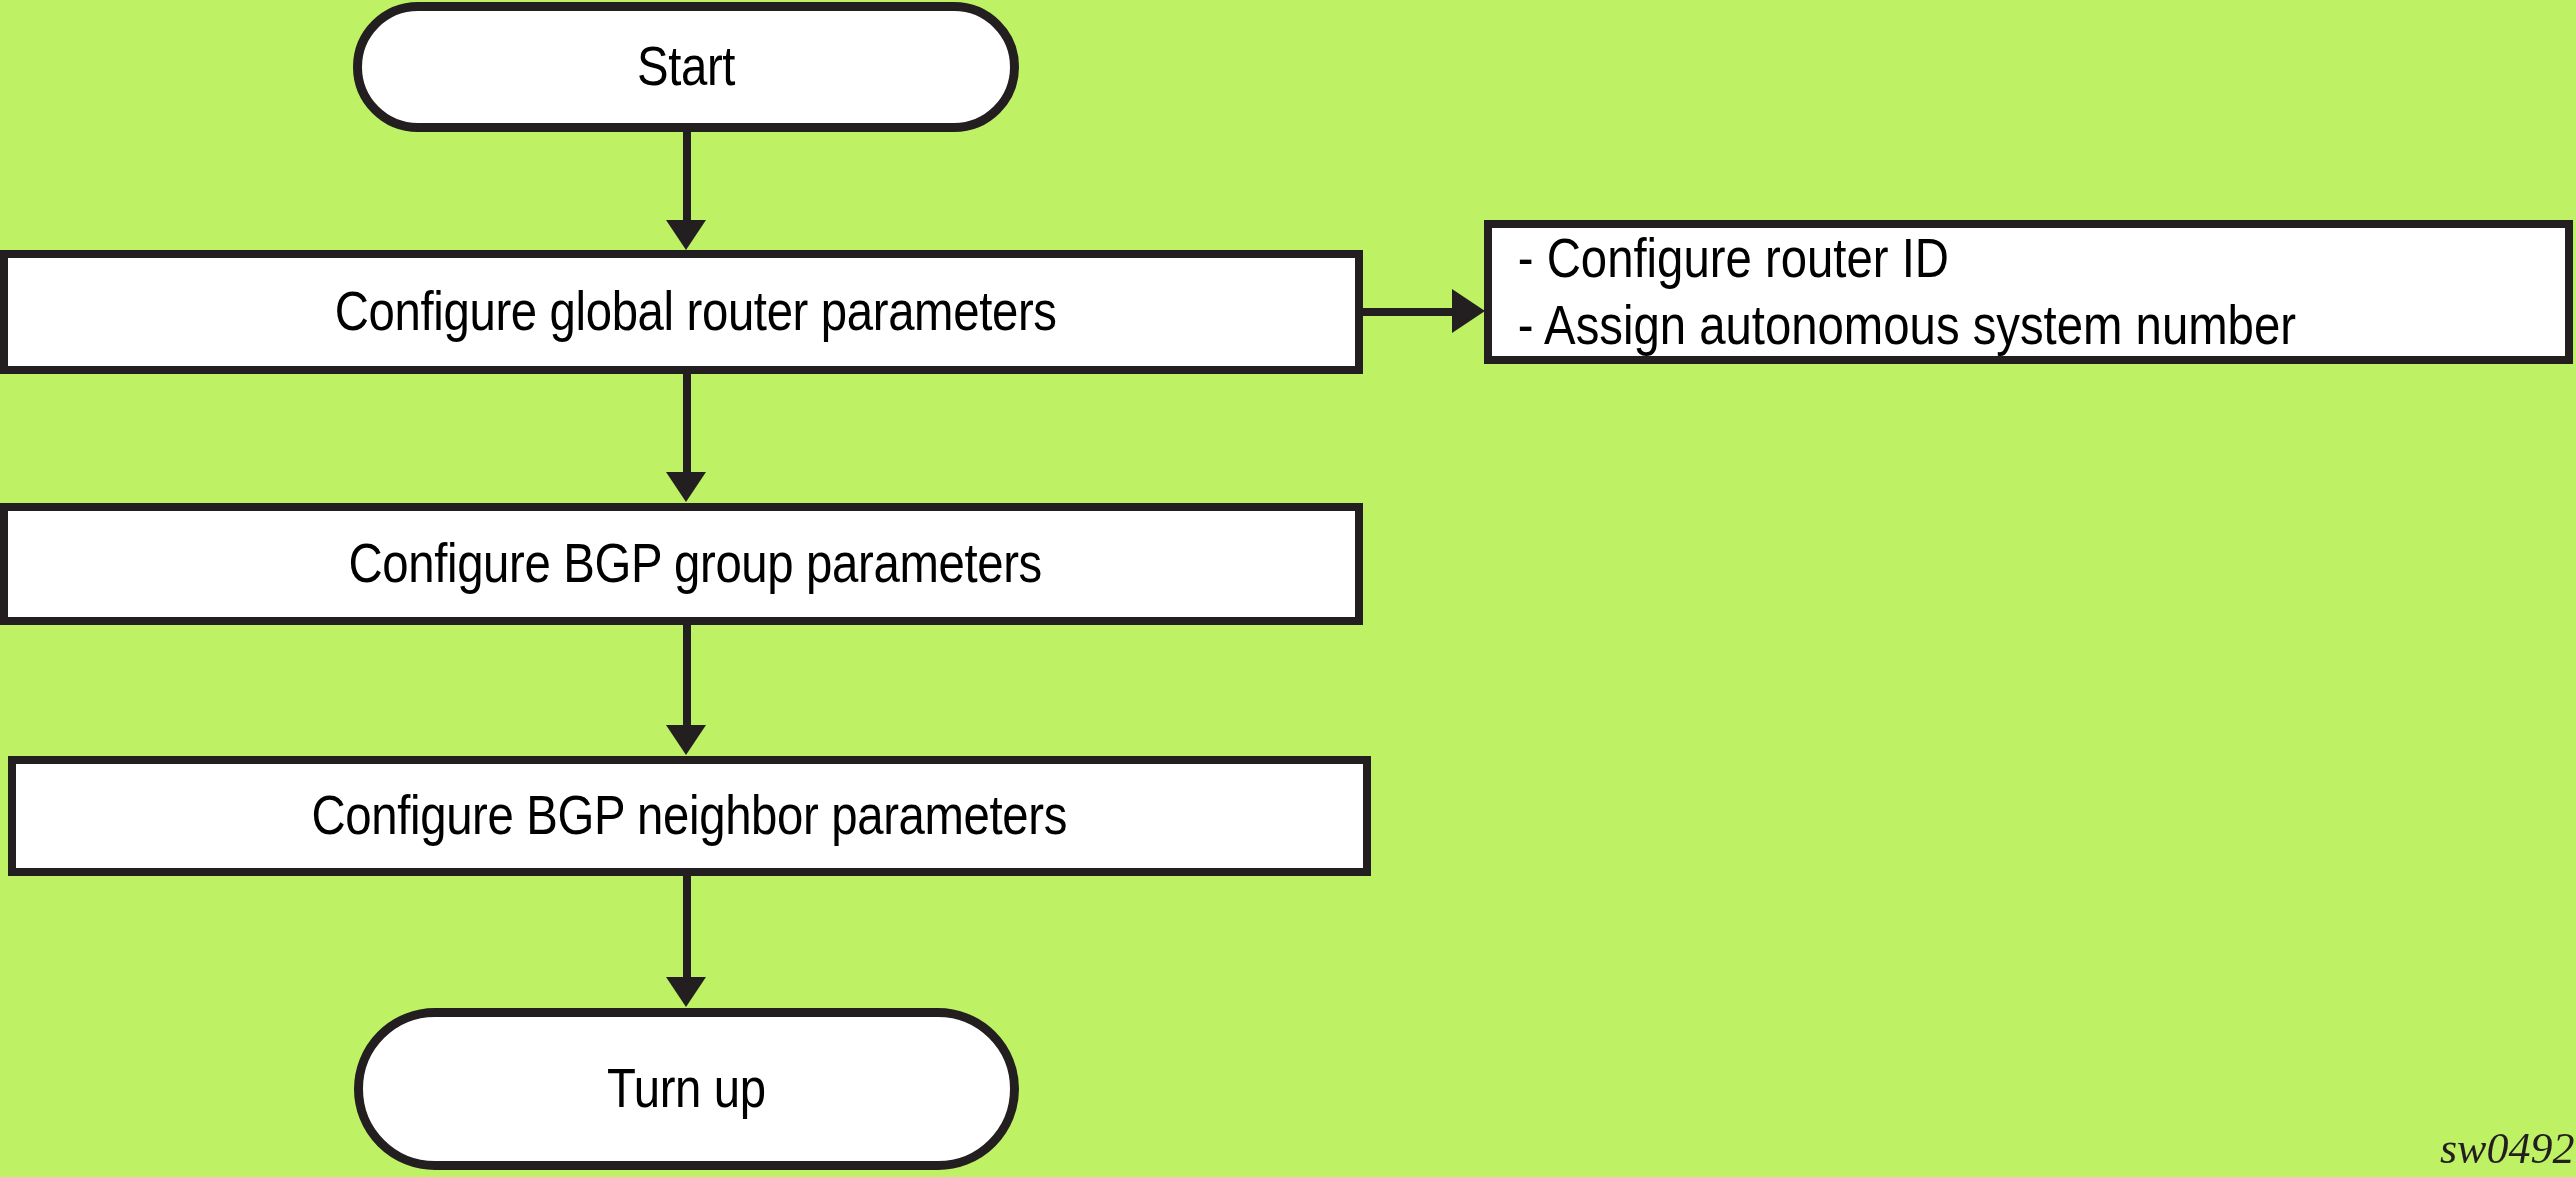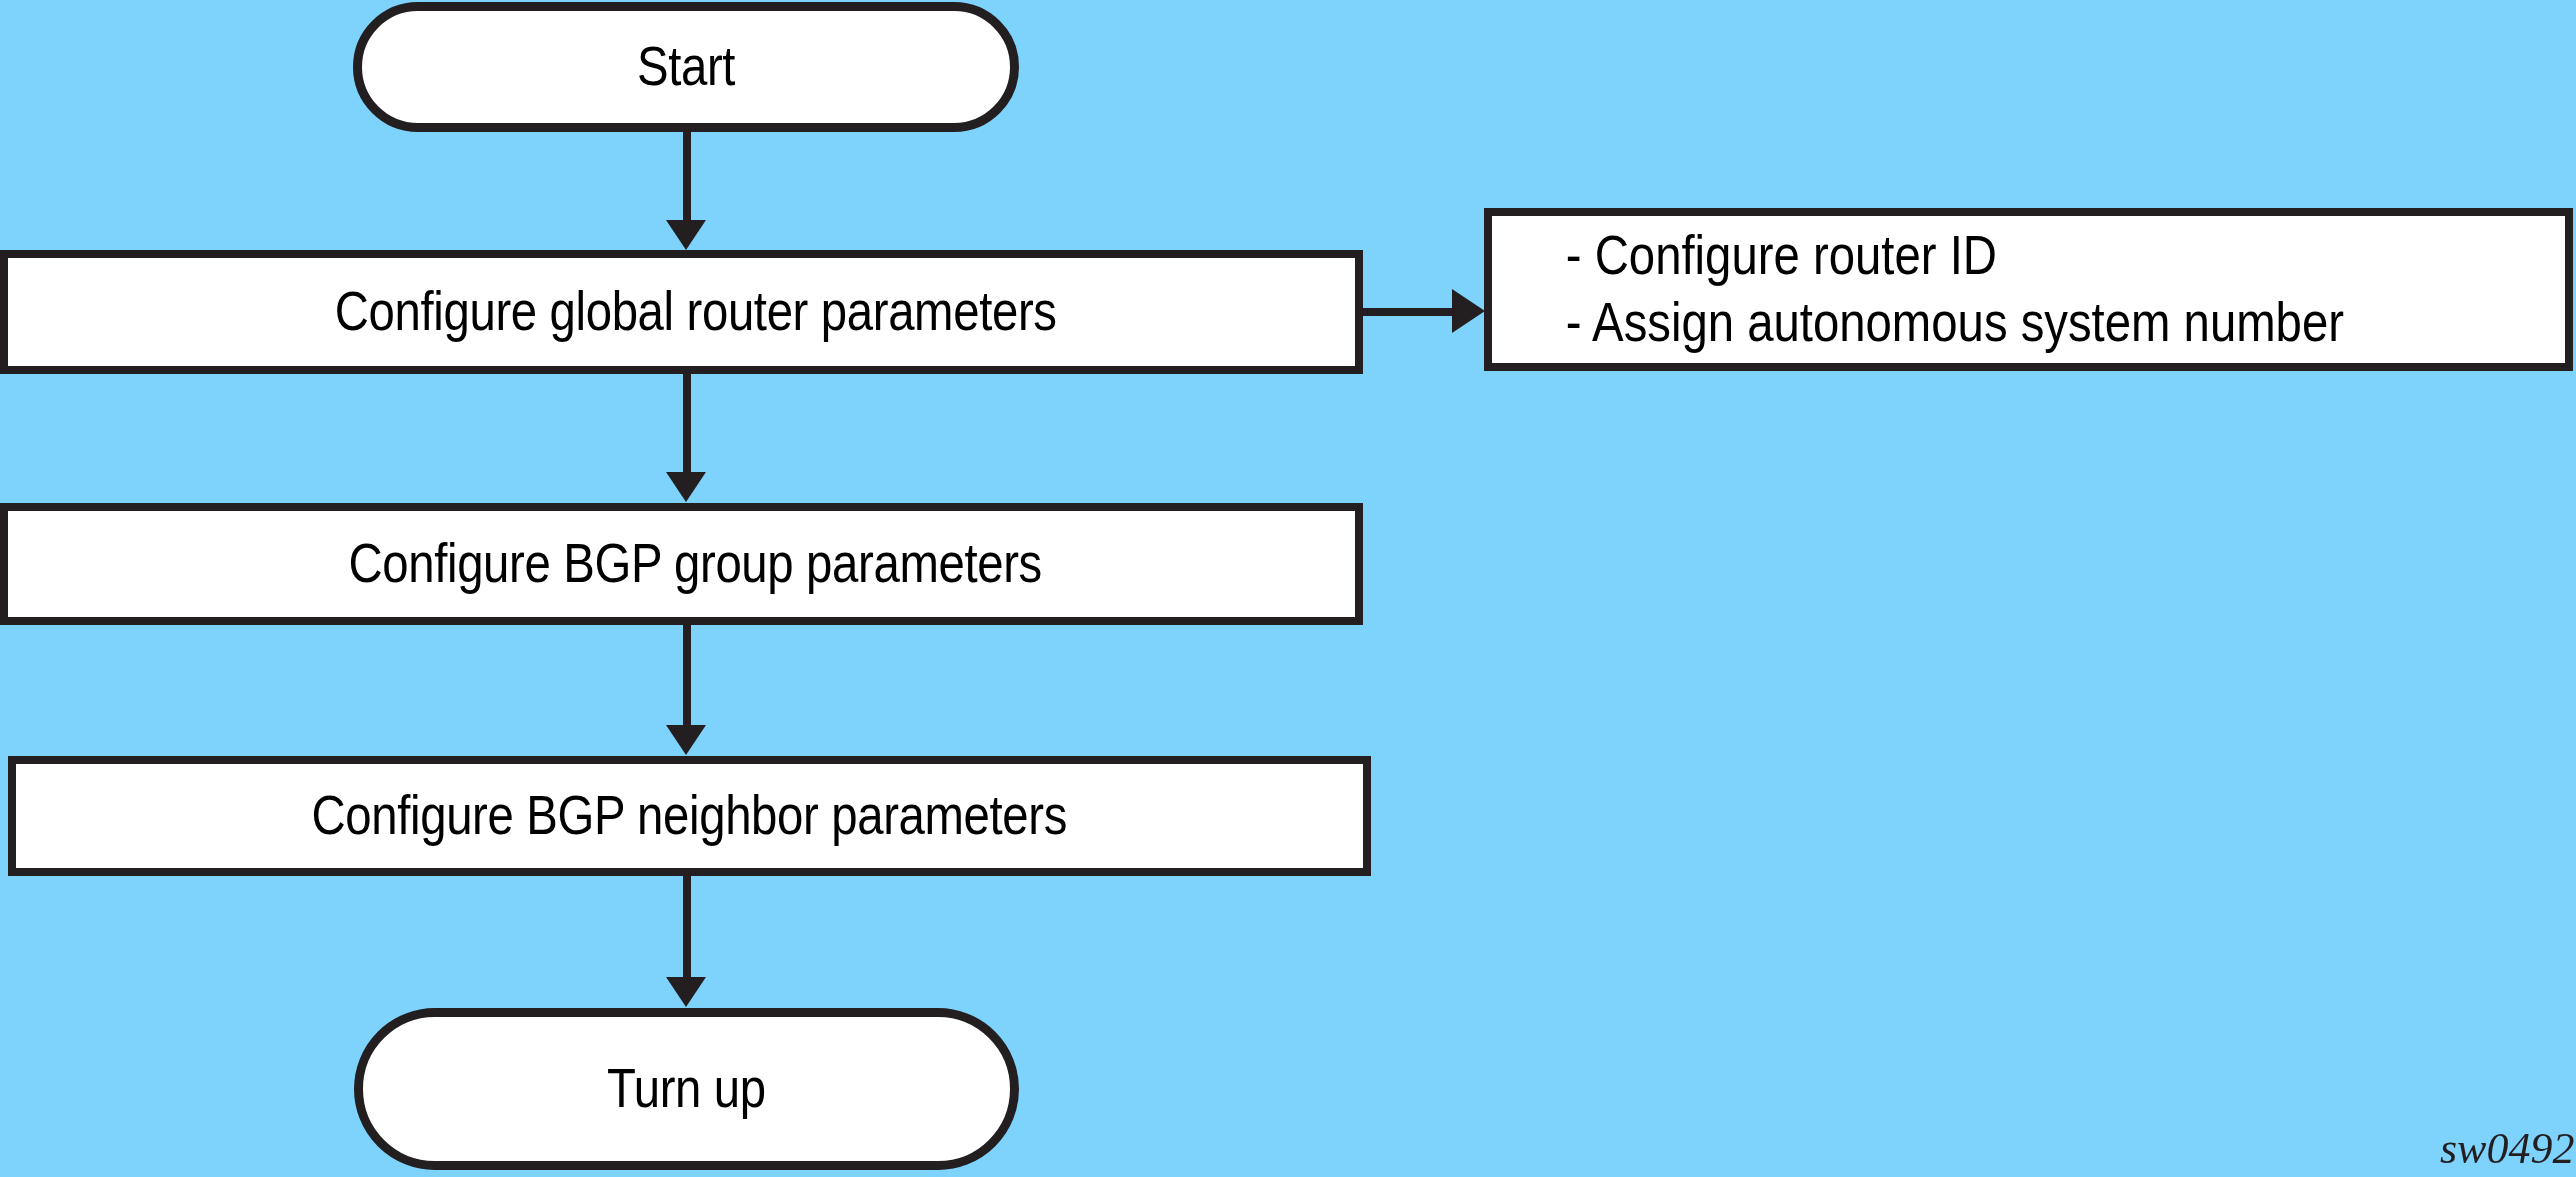--- a/index.html
+++ b/index.html
@@ -13,21 +13,21 @@
     position: relative;
     overflow: hidden;
     font-family: "Liberation Sans", sans-serif;
   }
   #canvas {
     position: absolute;
     left: 0;
     top: 0;
     width: 2576px;
     height: 1177px;
-    background: #7dd3fc;
+    background: #bef264;
   }
   .node {
     position: absolute;
     box-sizing: border-box;
     background: #ffffff;
     display: flex;
     align-items: center;
     justify-content: center;
   }
   .terminator {
@@ -119,21 +119,21 @@
   <div class="v-line" style="left:683px; top:132px; height:89px;"></div>
   <div class="v-arrow" style="left:666px; top:220px;"></div>
 
   <div class="node process" style="left:0px; top:250px; width:1363px; height:124px;padding-left:28px;">
     <span class="label">Configure global router parameters</span>
   </div>
 
   <div class="h-line" style="left:1363px; top:308px; width:93px;"></div>
   <div class="h-arrow" style="left:1452px; top:289px;"></div>
 
-  <div class="node note" style="left:1484px; top:208px; width:1089px; height:163px;padding-left:48px;">
+  <div class="node note" style="left:1484px; top:220px; width:1089px; height:144px;">
     <div class="note-lines">
       <div class="note-line">- Configure router ID</div>
       <div class="note-line">- Assign autonomous system number</div>
     </div>
   </div>
 
   <div class="v-line" style="left:683px; top:374px; width:8px; height:99px;"></div>
   <div class="v-arrow" style="left:666px; top:472px;"></div>
 
   <div class="node process" style="left:0px; top:503px; width:1363px; height:122px;padding-left:28px;">

